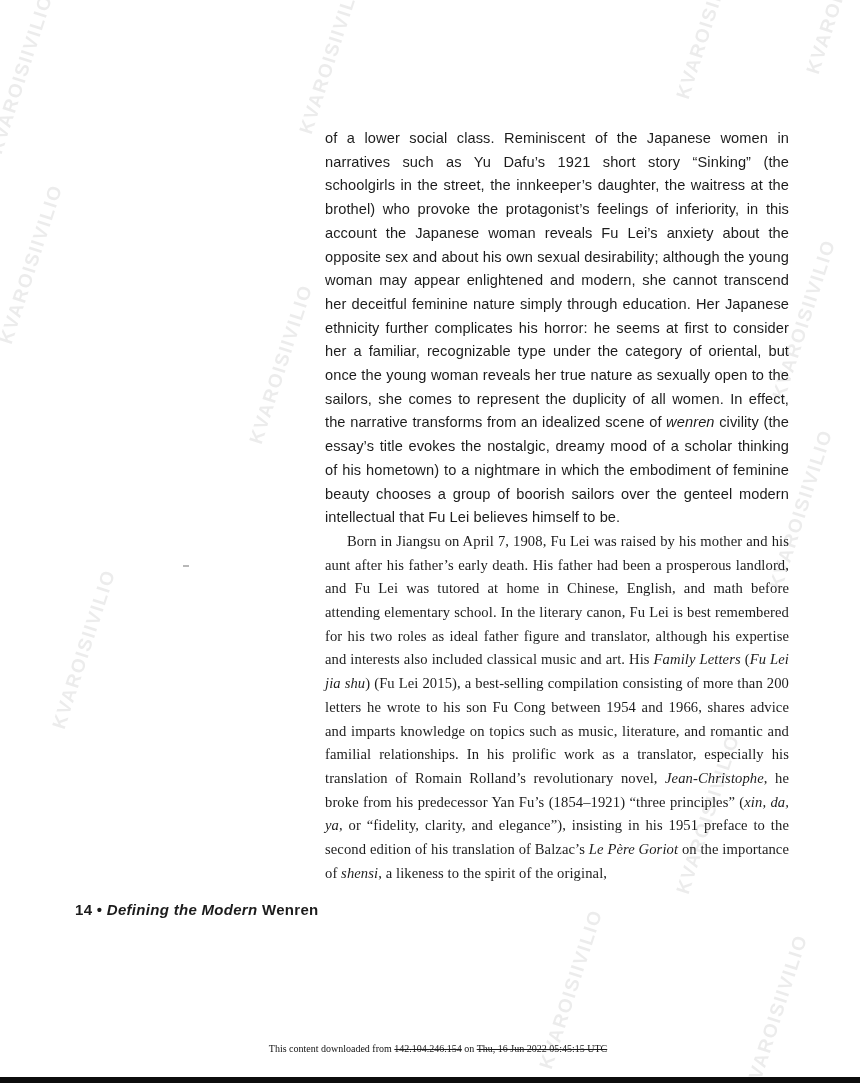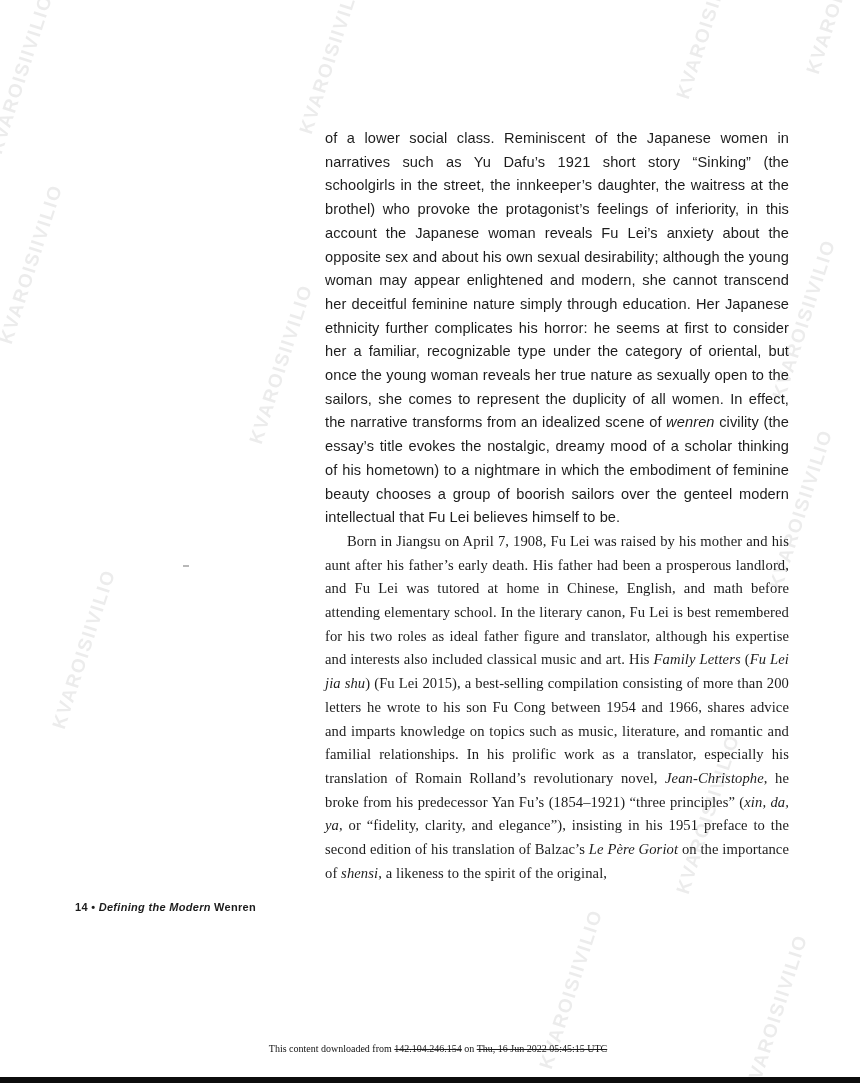--- a/index.html
+++ b/index.html
@@ -50,21 +50,21 @@
     text-decoration: line-through;
     filter: blur(0.6px);
     color: #1a1a1a;
   }
 
   
   .running-footer {
     position: absolute;
     left: 75px;
     top: 901px;
-    font-size: 11px;
+    font-size: 15px;
     letter-spacing: 0.3px;
   }
 
   
   .jstor-notice {
     position: absolute;
     left: 8px;
     top: 1041px;
     width: 100%;
     text-align: center;

